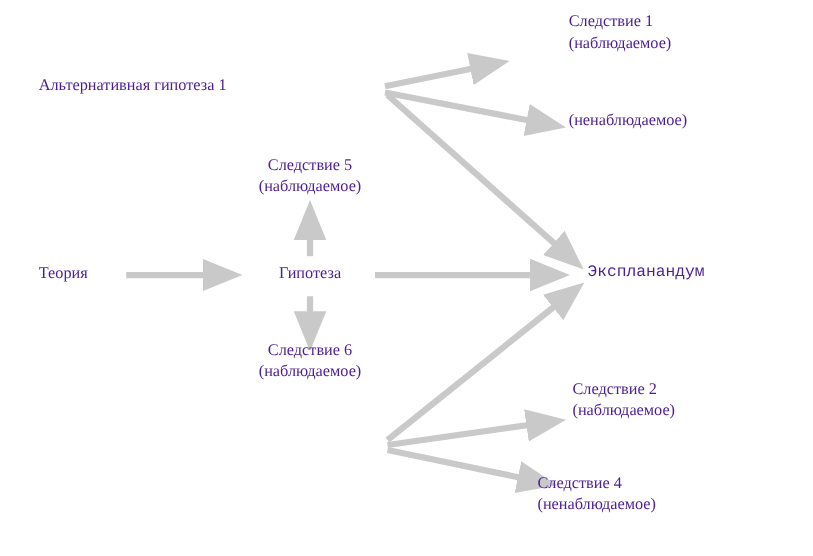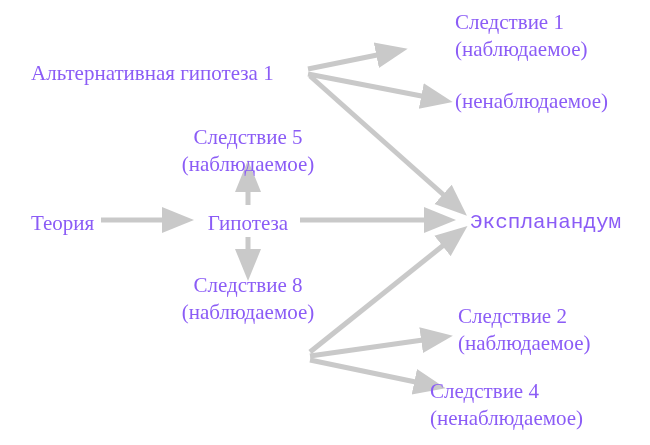--- a/index.html
+++ b/index.html
@@ -18,23 +18,23 @@
   }
   svg.arrows {
     position: absolute;
     left: 0;
     top: 0;
     width: 650px;
     height: 445px;
   }
   .node {
     position: absolute;
-    font-size: 21px;
+    font-size: 13px;
     line-height: 1.28;
-    color: #8b5cf6;
+    color: #4c1d95;
     white-space: nowrap;
   }
   .node.center {
     text-align: center;
   }
   .node.left {
     text-align: left;
   }
   .node .line2 {
     display: block;
@@ -84,21 +84,21 @@
 
   <div class="node left" style="left:31px; top:210px;">
     <span>Теория</span>
   </div>
 
   <div class="node center" style="left:186px; top:210px; width:124px;">
     <span>Гипотеза</span>
   </div>
 
   <div class="node center" style="left:160px; top:272px; width:176px;">
-    <span>Следствие 8</span>
+    <span>Следствие 6</span>
     <span class="line2">(наблюдаемое)</span>
   </div>
 
 
   <div class="node left" style="left:455px; top:9px;">
     <span>Следствие 1</span>
     <span class="line2">(наблюдаемое)</span>
   </div>
 
   <div class="node left" style="left:455px; top:88px;">

